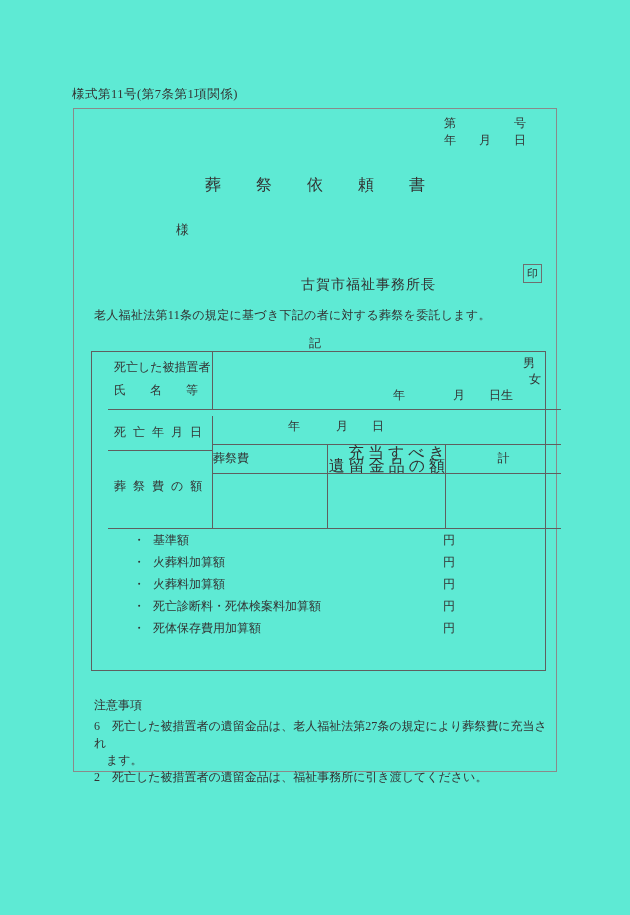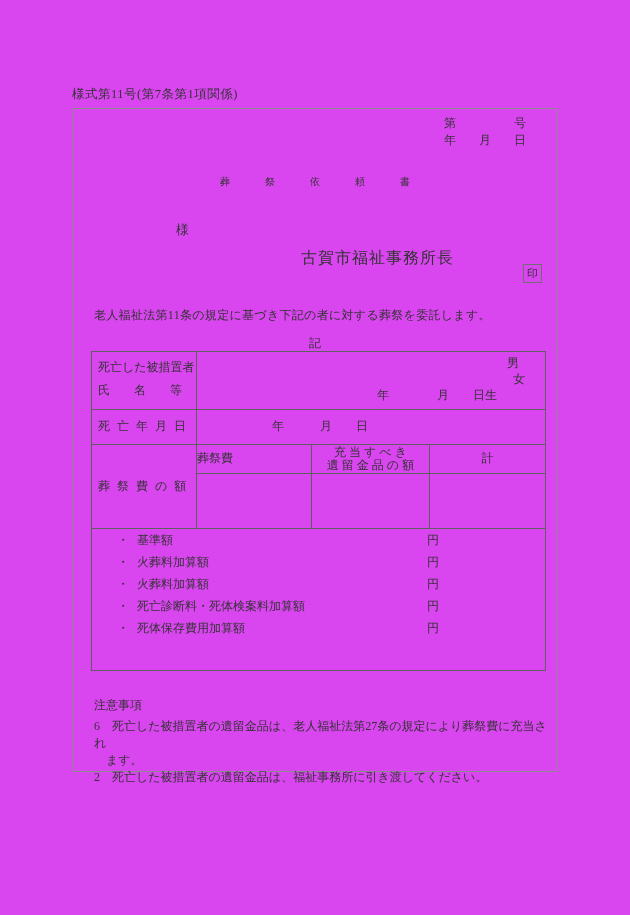--- a/index.html
+++ b/index.html
@@ -3,67 +3,67 @@
 <meta charset="utf-8">
 <style>
   html,body{margin:0;padding:0;}
   body{
     width:630px;height:915px;
     background:#ffffff;
     font-family:"Liberation Serif","DejaVu Serif",serif;
     color:#333333;
     font-size:12px;
   }
-  .page{position:relative;width:630px;height:915px;background:#d946ef;overflow:hidden;}
+  .page{position:relative;width:630px;height:915px;background:#5eead4;overflow:hidden;}
   .abs{position:absolute;}
 
   .form-label{left:72px;top:86px;font-size:12.5px;letter-spacing:0.5px;}
 
   .outer-box{
     left:73px;top:108px;width:484px;height:664px;
     border:1px solid #8a8a8a;box-sizing:border-box;
   }
 
   .doc-no{left:370px;top:6px;width:82px;display:flex;justify-content:space-between;}
   .doc-date{left:370px;top:23px;width:82px;display:flex;justify-content:space-between;}
 
-  .doc-title{left:0;right:0;top:66px;text-align:center;font-size:10px;letter-spacing:35px;text-indent:35px;}
+  .doc-title{left:0;right:0;top:66px;text-align:center;font-size:16px;letter-spacing:35px;text-indent:35px;}
 
   .addressee{left:102px;top:112px;font-size:13px;}
 
-  .sender{left:227px;top:139px;font-size:16px;letter-spacing:1px;}
+  .sender{left:227px;top:167px;font-size:14px;letter-spacing:1px;}
   .seal-box{
     left:449px;top:155px;width:17px;height:17px;
     border:1px solid #6f6f6f;box-sizing:content-box;
     font-size:11px;line-height:17px;text-align:center;
   }
 
   .body-text{left:20px;top:198px;letter-spacing:0.3px;}
   .ki{left:0;right:0;top:226px;text-align:center;}
 
   
   .form-table{left:17px;top:242px;width:453px;height:318px;border:1px solid #5f5f5f;box-sizing:content-box;}
-  .cell{position:absolute;box-sizing:border-box;border-color:#5f5f5f;}
+  .cell{position:absolute;box-sizing:border-box;border-color:#5f5f5f;margin-left:16px;}
   .br{border-right:1px solid #5f5f5f;}
   .bb{border-bottom:1px solid #5f5f5f;}
 
   .cA1{left:0;top:0;width:105px;height:58px;padding:7px 0 0 6px;}
   .cA1 .l1{line-height:16px;}
   .cA1 .l2{line-height:16px;margin-top:7px;}
   .cB1{left:105px;top:0;width:348px;height:58px;}
   .sex-male{position:absolute;right:26px;top:4px;line-height:15px;}
   .sex-female{position:absolute;right:20px;top:20px;line-height:15px;}
   .birth-line{position:absolute;left:180px;bottom:5px;font-family:Liberation Mono, monospace;}
 
-  .cA2{left:0;top:58px;width:105px;height:35px;line-height:33px;padding-left:6px;letter-spacing:2px;}
+  .cA2{left:0;top:64px;width:105px;height:35px;line-height:33px;padding-left:6px;letter-spacing:2px;}
   .cB2{left:105px;top:58px;width:348px;height:35px;line-height:33px;padding-left:75px;}
 
   .cA3{left:0;top:93px;width:105px;height:84px;display:flex;align-items:center;padding-left:6px;letter-spacing:2px;}
   .cB3a{left:105px;top:93px;width:115px;height:29px;text-align:left;line-height:27px;}
-  .cB3b{left:220px;top:93px;width:118px;height:29px;text-align:center;font-size:12px;line-height:13px;padding-top:1px;}
+  .cB3b{left:220px;top:93px;width:118px;height:29px;text-align:right;font-size:16px;line-height:13px;padding-top:1px;}
   .cB3c{left:338px;top:93px;width:115px;height:29px;text-align:center;line-height:27px;}
   .cB4a{left:105px;top:122px;width:115px;height:55px;}
   .cB4b{left:220px;top:122px;width:118px;height:55px;}
   .cB4c{left:338px;top:122px;width:115px;height:55px;}
 
   .cSummary{left:0;top:177px;width:453px;height:141px;}
   .summary-title{margin:9px 0 5px 7px;}
   .summary-item{position:relative;padding-left:25px;height:22px;line-height:22px;}
   .summary-item .bullet{display:inline-block;width:20px;}
   .summary-item .yen{position:absolute;left:335px;top:0;}

